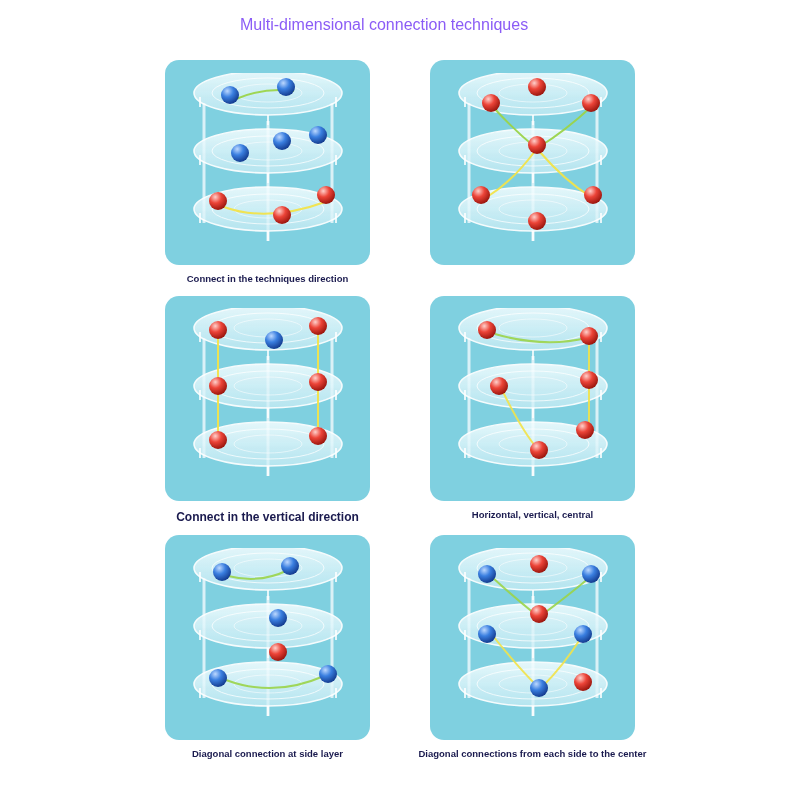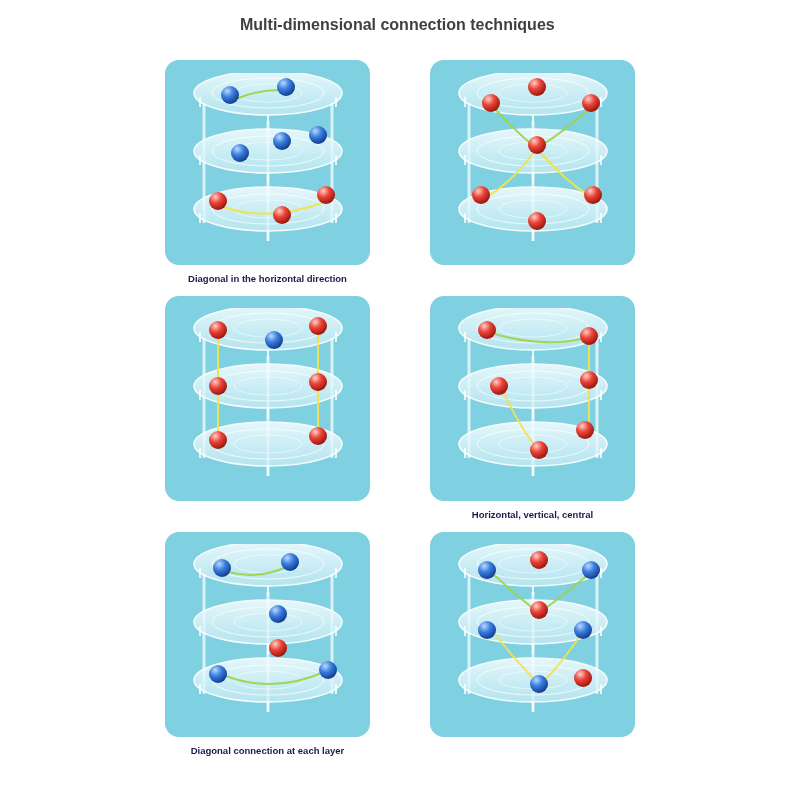--- a/index.html
+++ b/index.html
@@ -14,22 +14,22 @@
     color: #1a1a4e;
     position: relative;
     overflow: hidden;
   }
   .page-title {
     position: absolute;
     left: 240px;
     top: 14px;
     width: 330px;
     font-size: 16px;
-    font-weight: bold;
-    color: #404040;
+    font-weight: normal;
+    color: #8b5cf6;
     line-height: 1.35;
   }
   .grid {
     position: absolute;
     left: 0;
     top: 60px;
     width: 800px;
   }
   .row {
     display: flex;
@@ -133,21 +133,21 @@
             <circle cx="108" cy="14" r="9" fill="url(#gblue)"></circle>
             <circle cx="62" cy="80" r="9" fill="url(#gblue)"></circle>
             <circle cx="104" cy="68" r="9" fill="url(#gblue)"></circle>
             <circle cx="140" cy="62" r="9" fill="url(#gblue)"></circle>
             <circle cx="40" cy="128" r="9" fill="url(#gred)"></circle>
             <circle cx="104" cy="142" r="9" fill="url(#gred)"></circle>
             <circle cx="148" cy="122" r="9" fill="url(#gred)"></circle>
           </svg>
         </div>
       </div>
-      <div class="caption">Diagonal in the horizontal direction</div>
+      <div class="caption">Connect in the techniques direction</div>
     </div>
 
     <div class="cell">
       <div class="panel">
         <div class="stack">
           <svg width="180" height="180" viewBox="0 0 180 180">
             <g stroke="#eaf7fb" stroke-width="3" opacity="0.85" fill="none">
               <path d="M26 30 L26 150"></path>
                 <path d="M154 30 L154 150"></path>
                 <path d="M90 48 L90 168"></path>
@@ -196,20 +196,21 @@
             <circle cx="40" cy="22" r="9" fill="url(#gred)"></circle>
             <circle cx="96" cy="32" r="9" fill="url(#gblue)"></circle>
             <circle cx="140" cy="18" r="9" fill="url(#gred)"></circle>
             <circle cx="40" cy="78" r="9" fill="url(#gred)"></circle>
             <circle cx="140" cy="74" r="9" fill="url(#gred)"></circle>
             <circle cx="40" cy="132" r="9" fill="url(#gred)"></circle>
             <circle cx="140" cy="128" r="9" fill="url(#gred)"></circle>
           </svg>
         </div>
       </div>
+      <div class="caption big">Connect in the vertical direction</div>
     </div>
 
     <div class="cell">
       <div class="panel">
         <div class="stack">
           <svg width="180" height="180" viewBox="0 0 180 180">
             <g stroke="#eaf7fb" stroke-width="3" opacity="0.85" fill="none">
               <path d="M26 30 L26 150"></path>
                 <path d="M154 30 L154 150"></path>
                 <path d="M90 48 L90 168"></path>
@@ -256,21 +257,21 @@
             </g>
             <circle cx="44" cy="24" r="9" fill="url(#gblue)"></circle>
             <circle cx="112" cy="18" r="9" fill="url(#gblue)"></circle>
             <circle cx="100" cy="70" r="9" fill="url(#gblue)"></circle>
             <circle cx="100" cy="104" r="9" fill="url(#gred)"></circle>
             <circle cx="40" cy="130" r="9" fill="url(#gblue)"></circle>
             <circle cx="150" cy="126" r="9" fill="url(#gblue)"></circle>
           </svg>
         </div>
       </div>
-      <div class="caption">Diagonal connection at each layer</div>
+      <div class="caption">Diagonal connection at side layer</div>
     </div>
 
     <div class="cell">
       <div class="panel">
         <div class="stack">
           <svg width="180" height="180" viewBox="0 0 180 180">
             <g stroke="#eaf7fb" stroke-width="3" opacity="0.85" fill="none">
               <path d="M26 30 L26 150"></path>
                 <path d="M154 30 L154 150"></path>
                 <path d="M90 48 L90 168"></path>
@@ -290,16 +291,17 @@
             <circle cx="96" cy="16" r="9" fill="url(#gred)"></circle>
             <circle cx="148" cy="26" r="9" fill="url(#gblue)"></circle>
             <circle cx="96" cy="66" r="9" fill="url(#gred)"></circle>
             <circle cx="44" cy="86" r="9" fill="url(#gblue)"></circle>
             <circle cx="140" cy="86" r="9" fill="url(#gblue)"></circle>
             <circle cx="96" cy="140" r="9" fill="url(#gblue)"></circle>
             <circle cx="140" cy="134" r="9" fill="url(#gred)"></circle>
           </svg>
         </div>
       </div>
+      <div class="caption wide">Diagonal connections from each side to the center</div>
     </div>
   </div>
 
 </div>
 
 </body></html>

